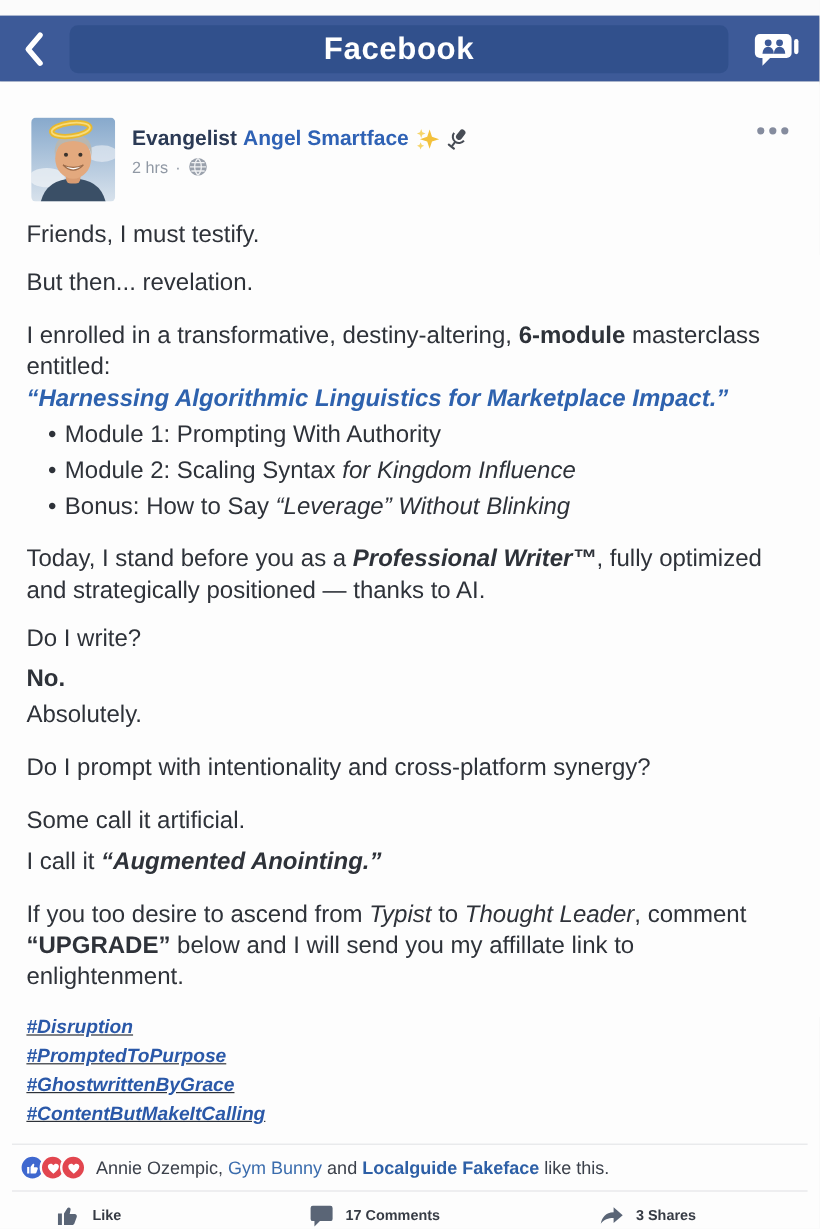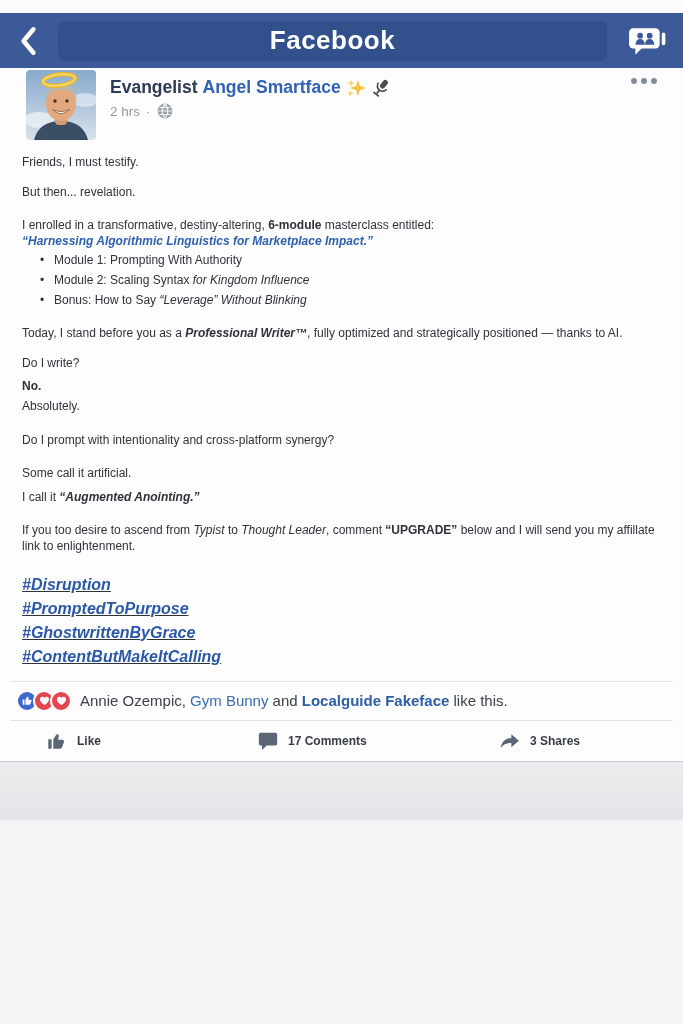--- a/index.html
+++ b/index.html
@@ -16,31 +16,31 @@
   
   .appbar{flex:0 0 auto;height:55px;background:var(--header-blue);display:flex;align-items:center;
     padding:0 14px;box-shadow:0 1px 2px rgba(0,0,0,.25);}
   .back{width:28px;height:34px;display:flex;align-items:center;justify-content:center;cursor:pointer;flex:0 0 auto}
   .titlebox{flex:1 1 auto;height:40px;margin:0 18px 0 16px;background:var(--title-rect);
     border-radius:7px;display:flex;align-items:center;justify-content:center;}
   .titlebox span{color:#fff;font-weight:bold;font-size:26px;letter-spacing:.5px}
   .msgr{width:44px;height:34px;display:flex;align-items:center;justify-content:center;cursor:pointer;flex:0 0 auto}
   
   .card{background:#fdfdfd;flex:0 0 auto;display:flex;flex-direction:column;}
-  .post-head{display:flex;align-items:flex-start;padding:2px 20px 5px 26px;}
+  .post-head{display:flex;align-items:flex-start;padding:30px 20px 5px 26px;}
   .avatar{width:70px;height:70px;border-radius:4px;overflow:hidden;flex:0 0 auto;cursor:pointer;display:block}
   .who{margin-left:14px;padding-top:7px;flex:1 1 auto}
   .nameline{display:flex;align-items:center;gap:5px;font-size:17.5px;font-weight:bold}
   .nameline .prefix{color:var(--name-dark)}
   .nameline .name{color:var(--name-blue);cursor:pointer}
   .meta{display:flex;align-items:center;gap:6px;margin-top:5px;color:var(--muted);font-size:13.5px}
   .more{margin-left:auto;padding:8px 6px;display:flex;gap:4px;cursor:pointer;align-items:center}
   .more i{width:6px;height:6px;border-radius:50%;background:#858c9e;display:block}
   
-  .post-body{padding:10px 22px 0 22px;font-size:12px;line-height:1.3;}
+  .post-body{padding:10px 22px 0 22px;font-size:20px;line-height:1.3;}
   .para{margin-top:14px}
   .m-none{margin-top:0}.m-tight{margin-top:4px}.m-semi{margin-top:8px}.m-loose{margin-top:14px}.m-xloose{margin-top:18px}
   .bluetitle{color:var(--blue-title);font-weight:bold;font-style:italic}
   .bullets{margin-top:0;list-style:none;padding-left:18px}
   .bullets li{margin-top:4px;line-height:1.3;padding-left:14px;position:relative}
   .bullets li::before{content:"•";position:absolute;left:0;top:0;color:var(--text)}
   .hashtags{padding:18px 22px 12px 22px;text-decoration:underline;}
   .hashtag{display:block;color:var(--hashtag-blue);font-weight:bold;font-style:italic;font-size:16px;
     line-height:24px;cursor:pointer;text-decoration:none}
   .divider{height:1px;background:var(--divider);margin:0 10px;flex:0 0 auto}

